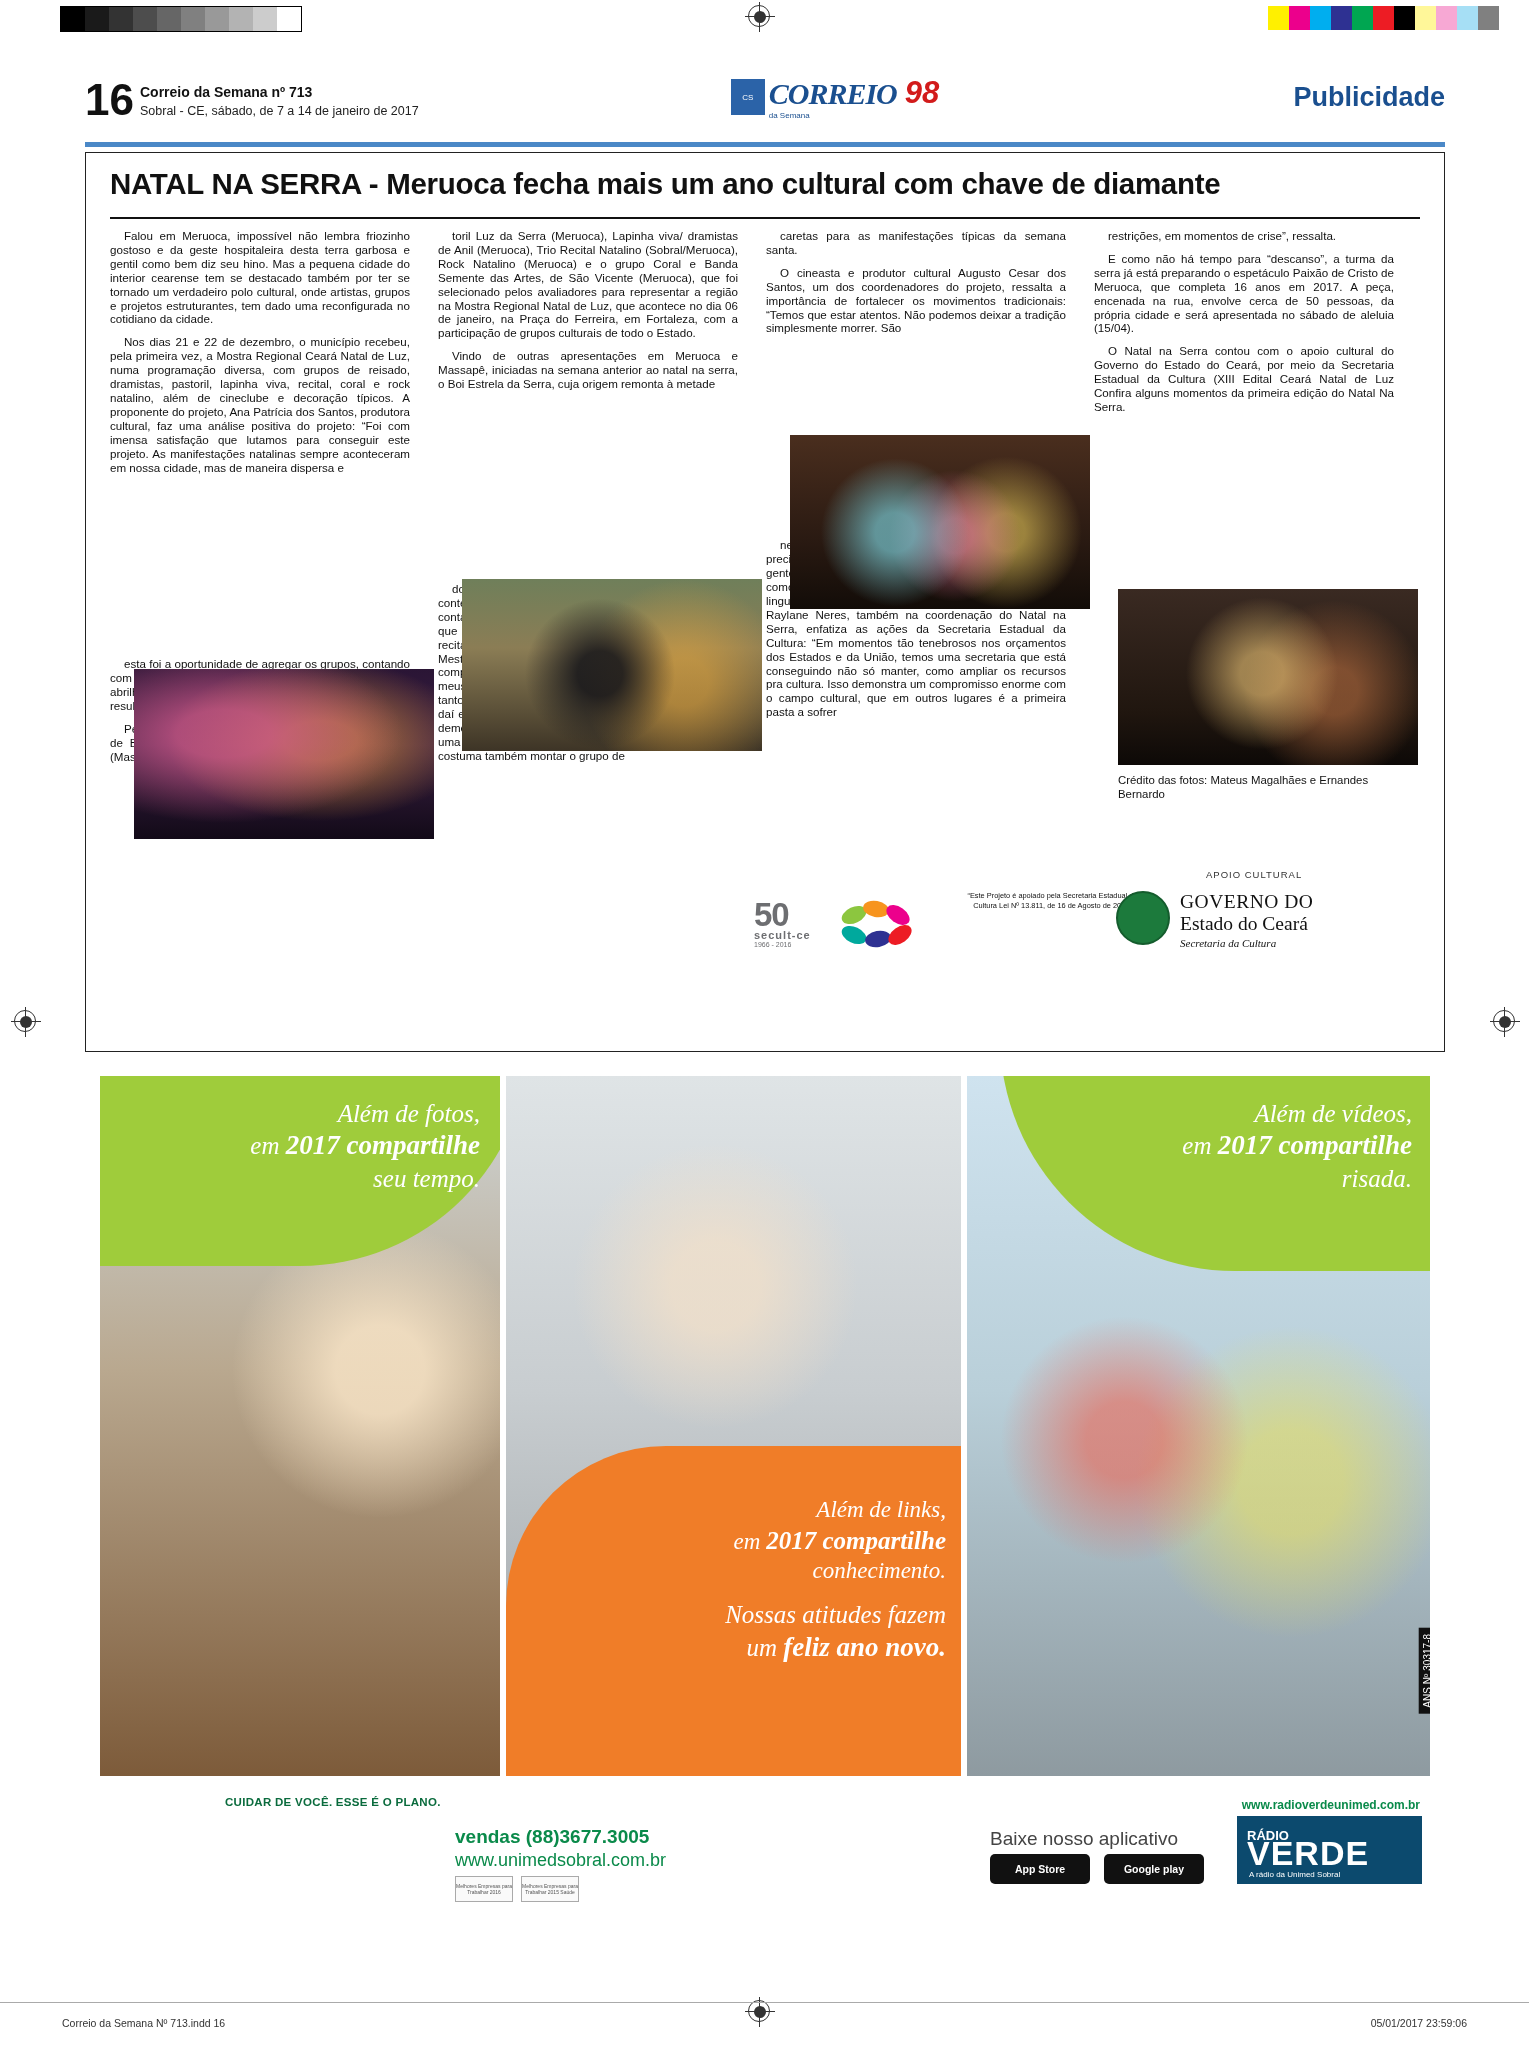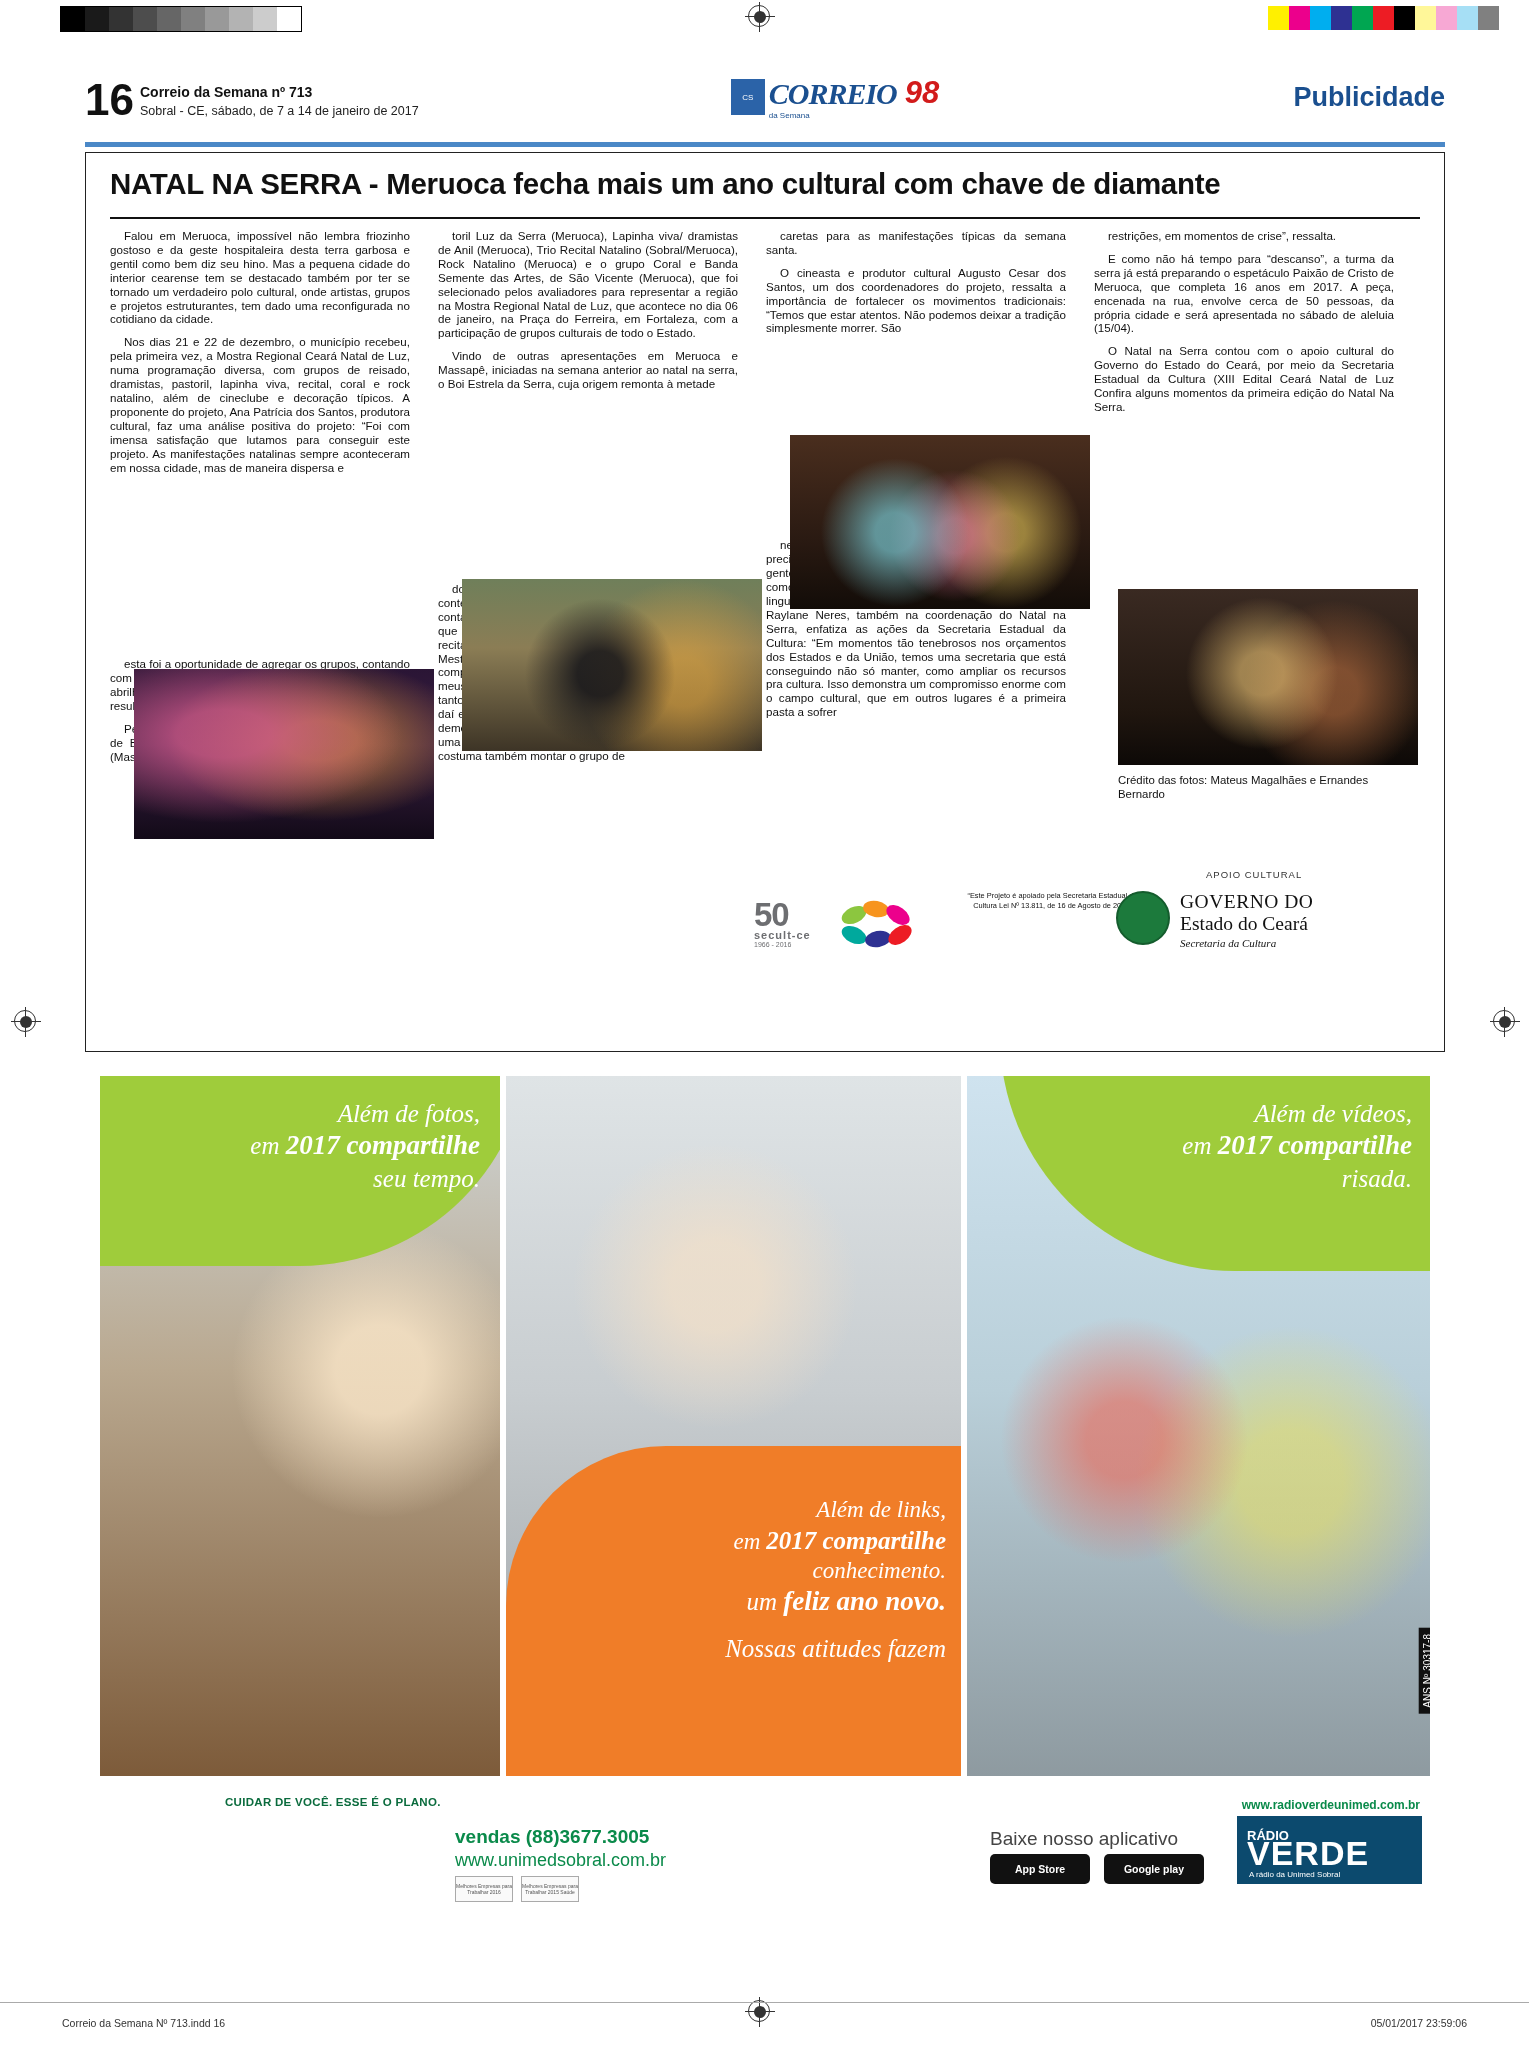--- a/index.html
+++ b/index.html
@@ -304,24 +304,24 @@
         <div class="ph-inner" style="background:
              radial-gradient(circle at 46% 30%, rgba(245,225,200,.7) 0 8%, transparent 26%),
              linear-gradient(180deg,#dfe4e6 0%, #c8cdd0 45%, #9aa0a3 100%);"></div>
         <div class="orange-blob" style="left:0; top:370px; width:470px; height:340px; border-radius:160px 0 0 0;"></div>
         <div class="ad-txt" style="left:20px; top:420px; width:420px; font-size:23px;">
           <div>Além de links,</div>
           <div>
             <span>em </span><span class="big" style="font-size:25px">2017 compartilhe</span>
           </div>
           <div>conhecimento.</div>
+          <div style="margin-top:14px; font-size:25px;">Nossas atitudes fazem</div>
           <div style="font-size:25px;">
             <span>um </span><span class="big" style="font-size:27px">feliz ano novo.</span>
           </div>
-          <div style="margin-top:14px; font-size:25px;">Nossas atitudes fazem</div>
         </div>
       </div>
 
       <div class="ad-ph p3">
         <div class="ph-inner" style="background:
              radial-gradient(circle at 34% 52%, rgba(240,90,70,.55) 0 8%, transparent 26%),
              radial-gradient(circle at 70% 58%, rgba(235,225,90,.55) 0 10%, transparent 30%),
              linear-gradient(180deg,#cfe3ef 0%, #b9cfd9 45%, #8e9aa0 100%);"></div>
         <div class="green-blob" style="right:-40px; top:-40px; width:470px; height:235px; border-radius:0 0 0 250px;"></div>
         <div class="ad-txt" style="right:18px; top:22px; width:400px; font-size:25px;">

